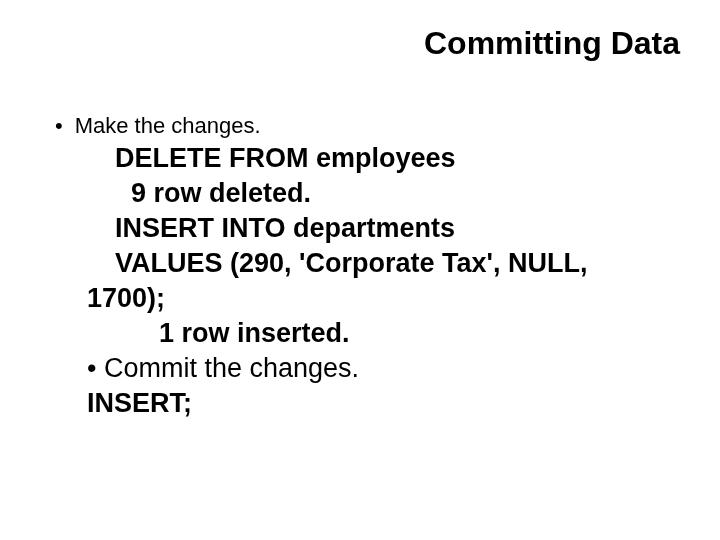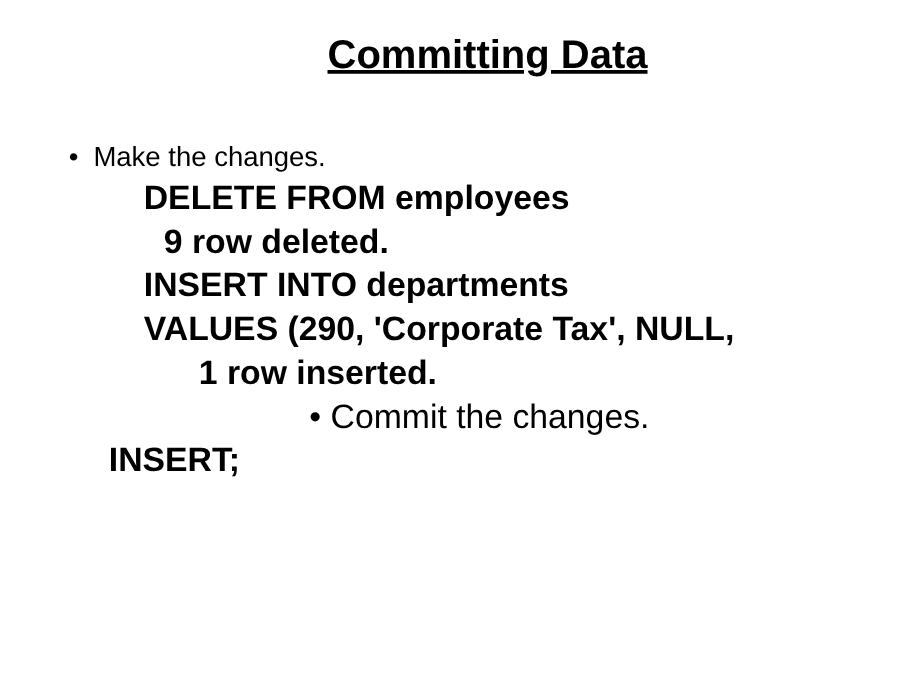--- a/index.html
+++ b/index.html
@@ -7,25 +7,24 @@
       width: 720px;
       height: 540px;
       background: #ffffff;
       font-family: Arial, Helvetica, sans-serif;
       color: #000000;
       padding: 20px 40px;
     }
     .title {
       font-size: 32px;
       font-weight: bold;
-      text-align: center;
+      text-align: right;
       margin-bottom: 50px;
       margin-top: 5px;
       padding-left: 60px;
-      text-decoration: underline;
     }
     .content {
       font-size: 22px;
       line-height: 1.3;
       padding-left: 15px;
     }
     .bullet-main {
       display: flex;
       align-items: flex-start;
     }
@@ -40,37 +39,37 @@
       padding-left: 60px;
     }
     .code-line-1 { padding-left: 0; }
     .code-line-indent { padding-left: 16px; }
     .code-wrap { padding-left: 0; margin-left: -28px; }
     .code-wrap-indent { padding-left: 44px; }
     .sub-bullet {
       padding-left: 0;
       margin-left: -28px;
       font-weight: normal;
-      text-align: center;
     }
     .commit-line { margin-left: -28px; font-weight: bold; }
     .commit-complete { padding-left: 0; margin-left: -14px; font-weight: bold; }
   </style>
 </head>
 <body>
 
 <div class="title">Committing Data</div>
 
 <div class="content">
   <div class="bullet-main">
     <span class="bullet-dot">•</span>
     <span>Make the changes.</span>
   </div>
   <div class="code-block">
     <div class="code-line-1">DELETE FROM employees</div>
     <div class="code-line-indent">9 row deleted.</div>
     <div class="code-line-1">INSERT INTO departments</div>
     <div class="code-line-1">VALUES (290, 'Corporate Tax', NULL,</div>
+    <div class="code-wrap">1700);</div>
     <div class="code-wrap-indent">1 row inserted.</div>
     <div class="sub-bullet">• Commit the changes.</div>
     <div class="commit-line">INSERT;</div>
   </div>
 </div>
 
 </body></html>

